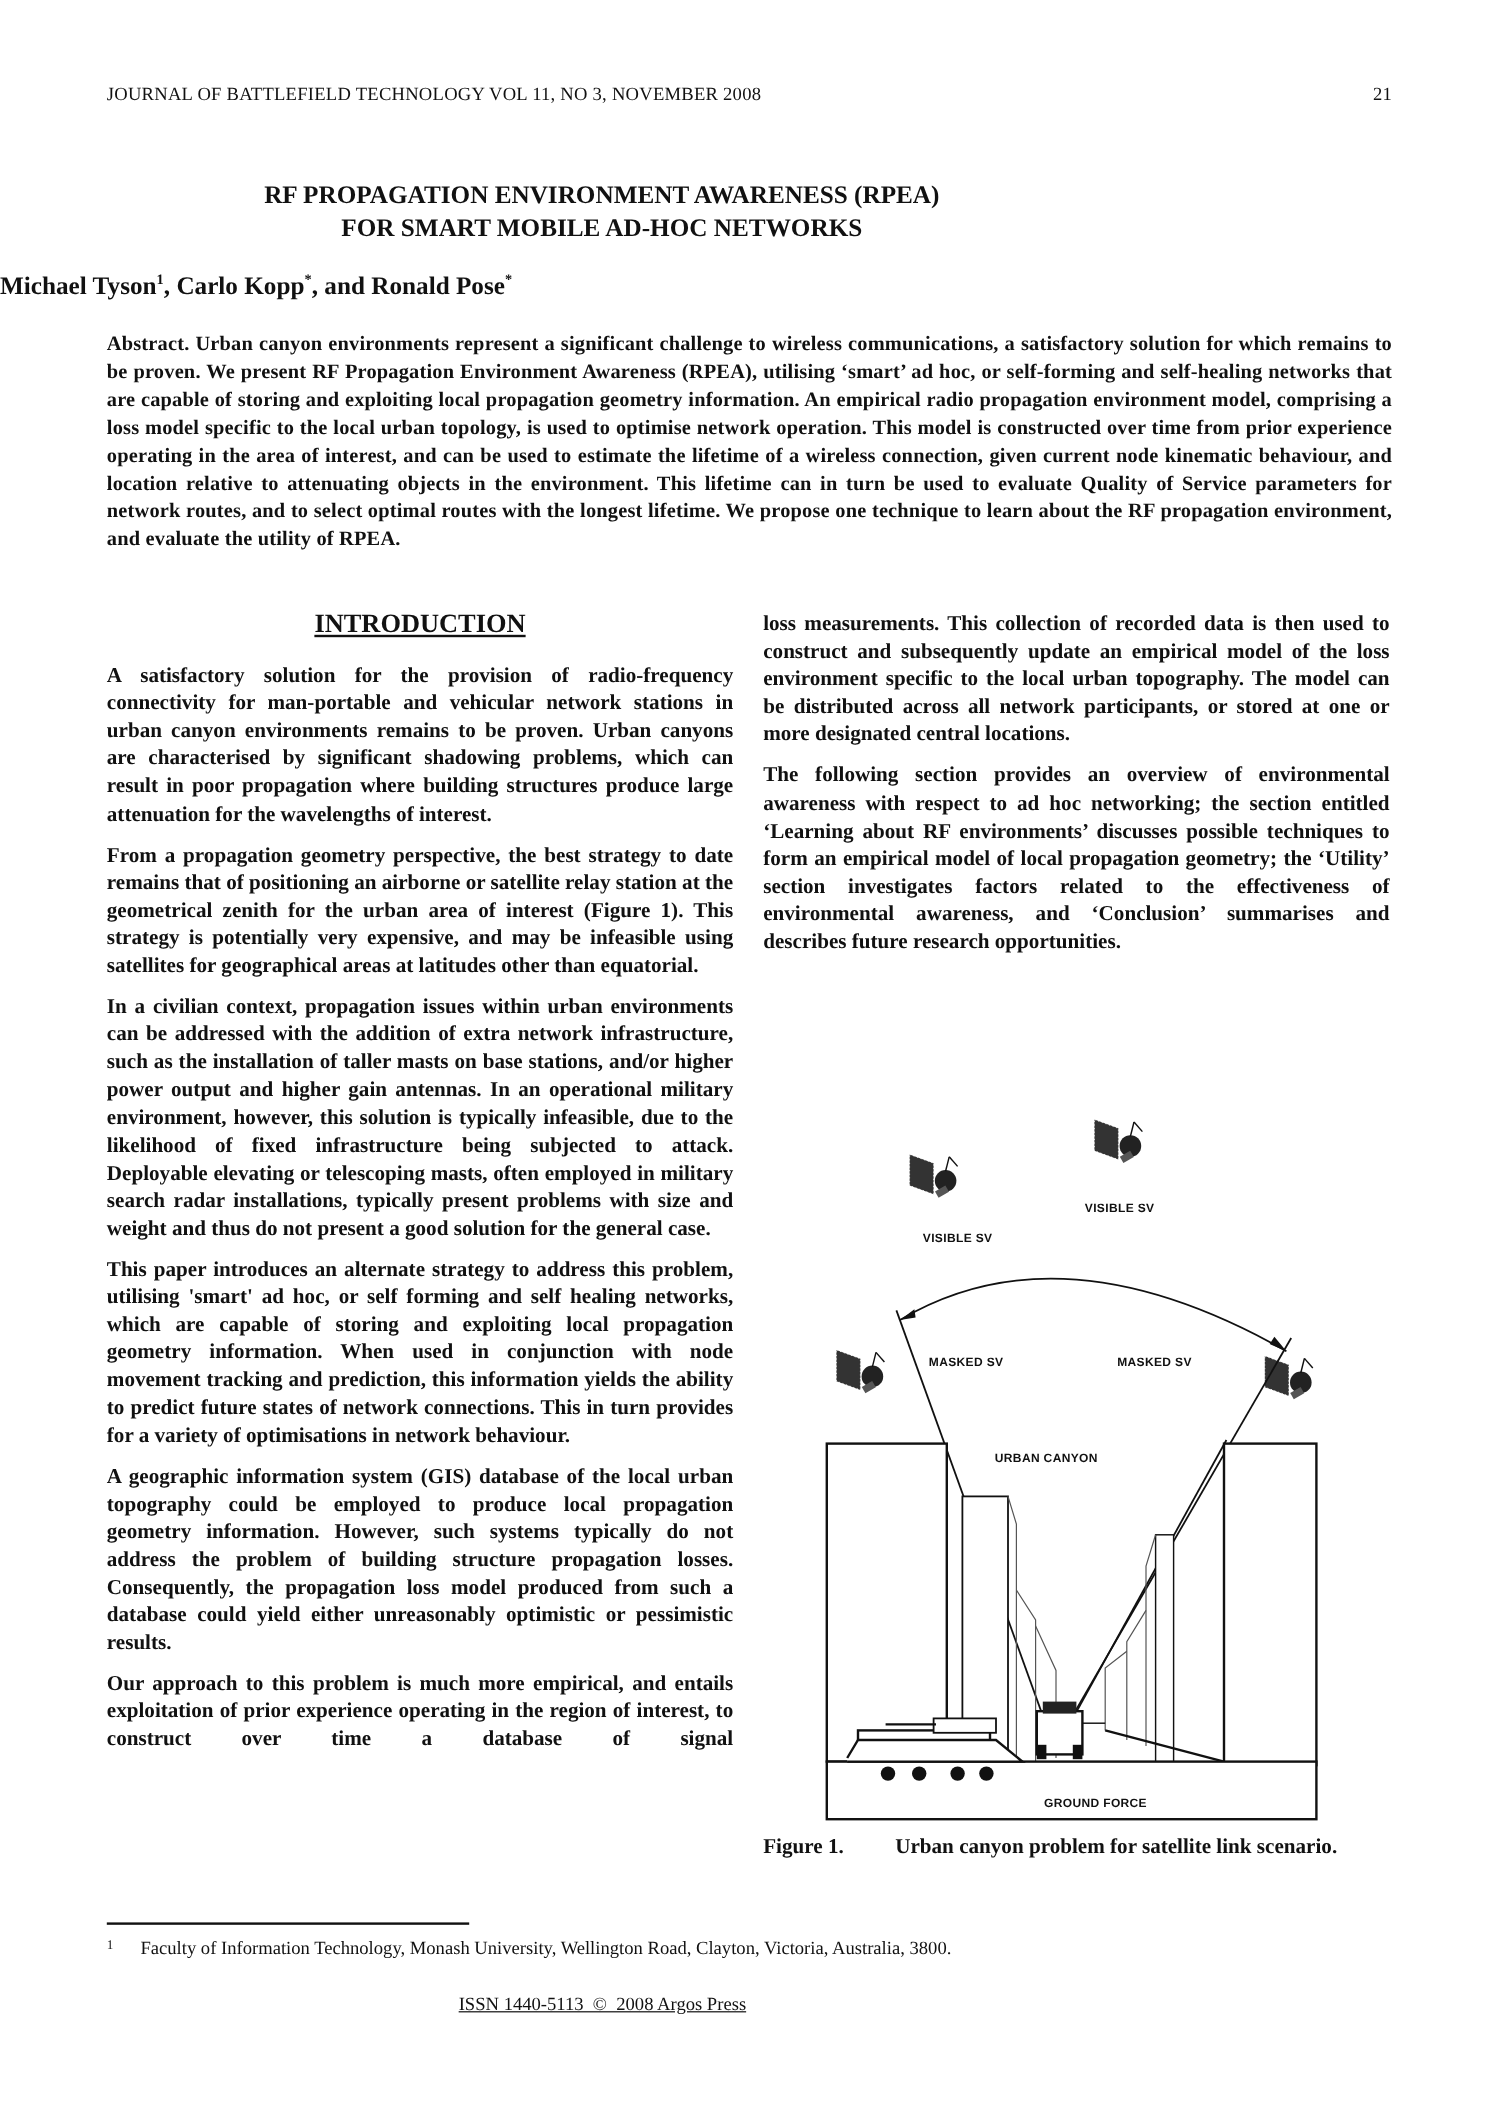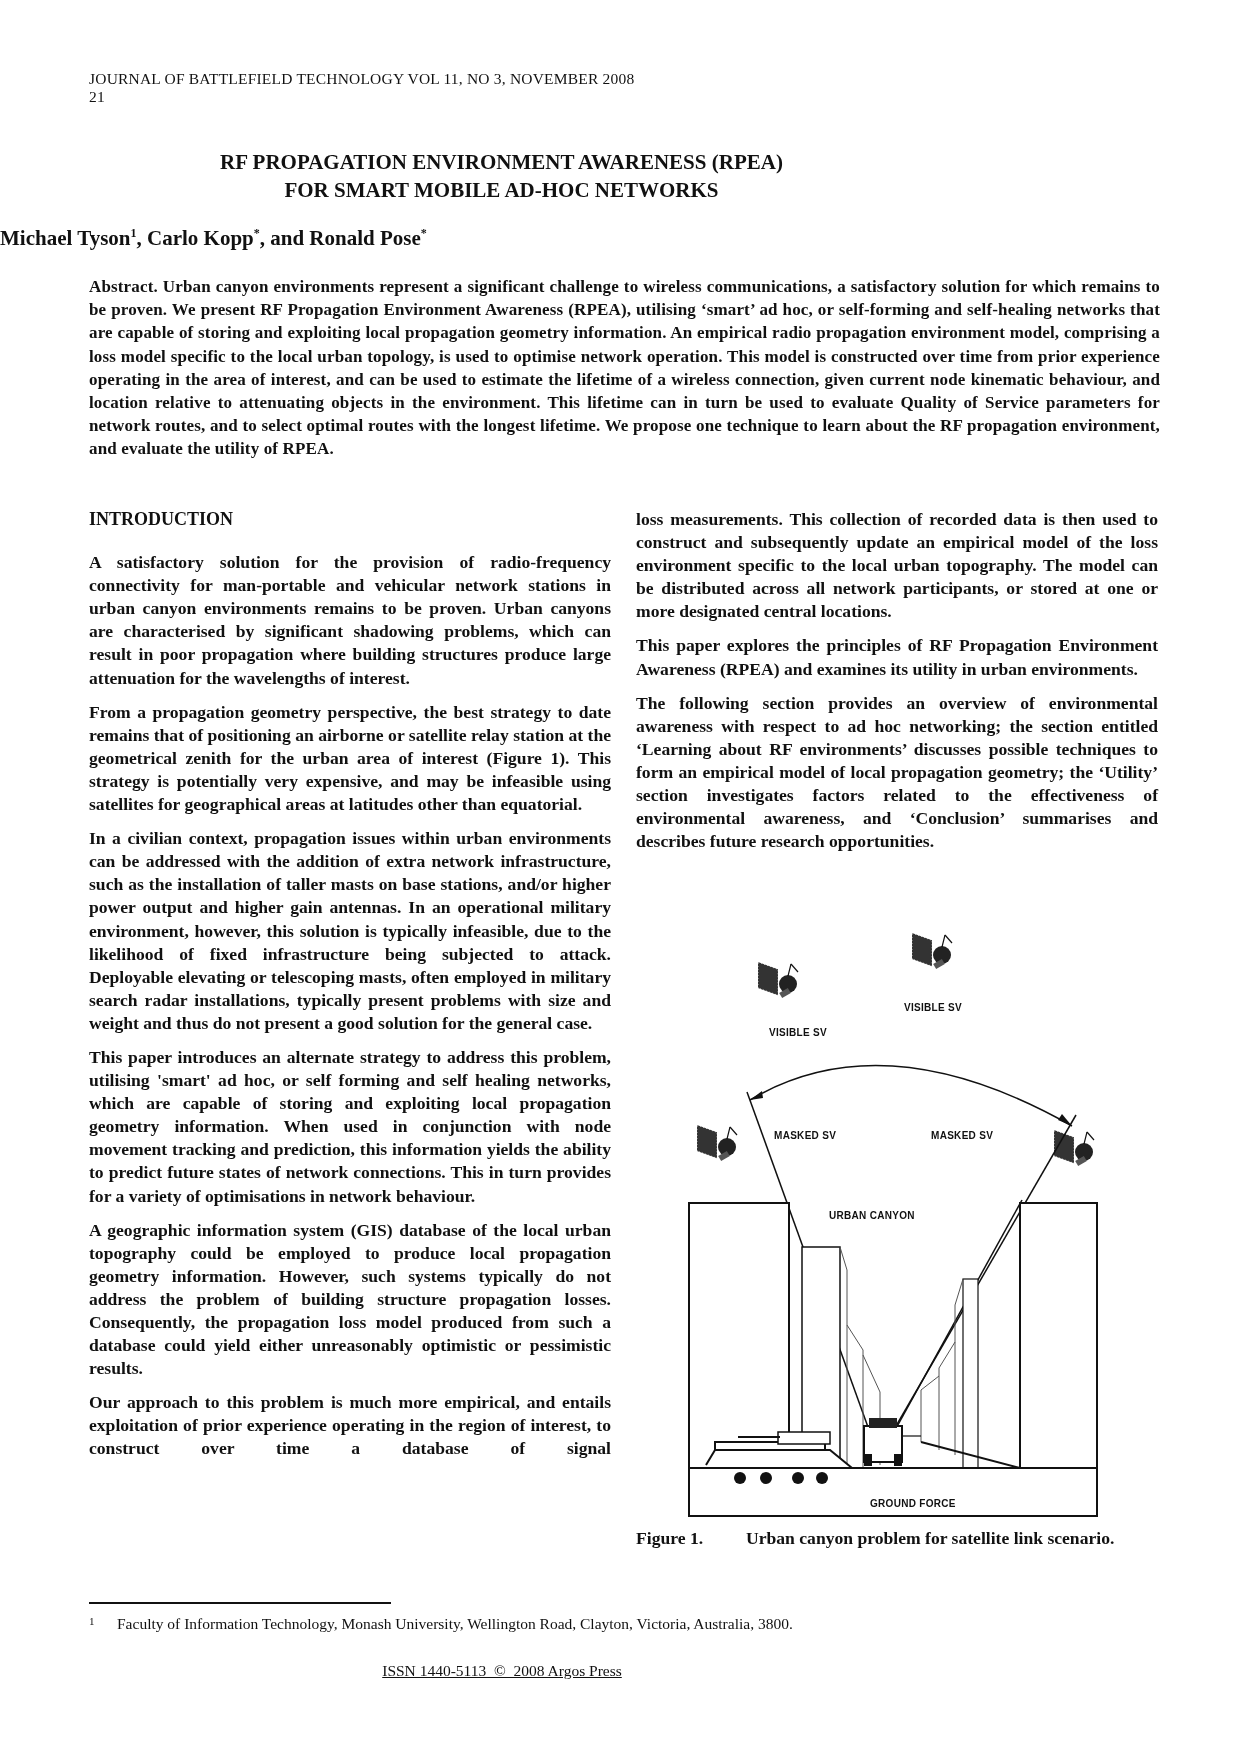--- a/index.html
+++ b/index.html
@@ -1,27 +1,27 @@
 <!DOCTYPE html>
 <html><head>
 <meta charset="utf-8">
 <style>
   html, body { margin:0; padding:0; background:#ffffff; }
   body { width:1240px; height:1755px; position:relative; overflow:hidden; color:#111; font-family:"Liberation Serif","DejaVu Serif",serif; }
   .abs { position:absolute; }
-  .running-head { left:89px; top:70px; width:1071px; font-size:15.5px; letter-spacing:0.2px; display:flex; justify-content:space-between;flex-direction:column; }
+  .running-head { left:89px; top:70px; width:1071px; font-size:15.5px; letter-spacing:0.2px; display:flex; justify-content:space-between; }
   .title { left:0; width:1003px; top:148px; text-align:center; font-weight:bold; font-size:21px; line-height:28px; }
   .authors { left:0; width:1240px; top:226px; text-align:left; font-weight:bold; font-size:21px; }
   .authors sup { font-size:12px; }
   .abstract { left:89px; top:275px; width:1071px; font-weight:bold; font-size:17px; line-height:23.2px; text-align:justify; letter-spacing:0.15px; }
   .col { width:522px; font-size:17.6px; line-height:23.1px; text-align:justify; }
   .col p { margin:0 0 11px 0;font-weight:bold; }
   .col-left { left:89px; top:508px; }
   .col-right { left:636px; top:508px; }
-  .section-head { text-align:left; font-weight:bold; font-size:18px; margin:0 0 20px 0; }
+  .section-head { text-align:center; font-weight:bold; font-size:22px; margin:0 0 20px 0;text-decoration:underline; }
   .figure { left:680px; top:930px; width:460px; height:590px; }
   .fig-label { font-family:"Liberation Sans","DejaVu Sans",sans-serif; font-weight:bold; font-size:10px; position:absolute; letter-spacing:0.3px; }
   .caption { left:636px; top:1527px; width:522px; font-weight:bold; font-size:17.6px; line-height:23px; display:flex; }
   .caption .num { width:110px; flex:none; }
   .caption .txt { flex:1; text-align:justify; text-align-last:left; }
   .fn-rule { left:89px; top:1602px; width:302px; height:0; border-top:2px solid #111; }
   .footnote { left:89px; top:1615px; width:1071px; font-size:15.5px; display:flex; }
   .footnote .mark { width:28px; font-size:11px; flex:none; }
   .issn { left:0; width:1004px; top:1662px; text-align:center; font-size:15.5px;text-decoration:underline; }
 </style>
@@ -49,21 +49,20 @@
   <p>A satisfactory solution for the provision of radio-frequency connectivity for man-portable and vehicular network stations in urban canyon environments remains to be proven. Urban canyons are characterised by significant shadowing problems, which can result in poor propagation where building structures produce large attenuation for the wavelengths of interest.</p>
   <p>From a propagation geometry perspective, the best strategy to date remains that of positioning an airborne or satellite relay station at the geometrical zenith for the urban area of interest (Figure 1). This strategy is potentially very expensive, and may be infeasible using satellites for geographical areas at latitudes other than equatorial.</p>
   <p>In a civilian context, propagation issues within urban environments can be addressed with the addition of extra network infrastructure, such as the installation of taller masts on base stations, and/or higher power output and higher gain antennas. In an operational military environment, however, this solution is typically infeasible, due to the likelihood of fixed infrastructure being subjected to attack. Deployable elevating or telescoping masts, often employed in military search radar installations, typically present problems with size and weight and thus do not present a good solution for the general case.</p>
   <p>This paper introduces an alternate strategy to address this problem, utilising 'smart' ad hoc, or self forming and self healing networks, which are capable of storing and exploiting local propagation geometry information. When used in conjunction with node movement tracking and prediction, this information yields the ability to predict future states of network connections. This in turn provides for a variety of optimisations in network behaviour.</p>
   <p>A geographic information system (GIS) database of the local urban topography could be employed to produce local propagation geometry information. However, such systems typically do not address the problem of building structure propagation losses. Consequently, the propagation loss model produced from such a database could yield either unreasonably optimistic or pessimistic results.</p>
   <p style="text-align-last:justify">Our approach to this problem is much more empirical, and entails exploitation of prior experience operating in the region of interest, to construct over time a database of signal</p>
 </div>
 
 <div class="abs col col-right">
   <p>loss measurements. This collection of recorded data is then used to construct and subsequently update an empirical model of the loss environment specific to the local urban topography. The model can be distributed across all network participants, or stored at one or more designated central locations.</p>
-  <p>This paper explores the principles of RF Propagation Environment Awareness (RPEA) and examines its utility in urban environments.</p>
   <p>The following section provides an overview of environmental awareness with respect to ad hoc networking; the section entitled ‘Learning about RF environments’ discusses possible techniques to form an empirical model of local propagation geometry; the ‘Utility’ section investigates factors related to the effectiveness of environmental awareness, and ‘Conclusion’ summarises and describes future research opportunities.</p>
 </div>
 
 <div class="abs figure">
   <svg width="460" height="590" viewBox="0 0 460 590">
     <defs>
       <g id="sat">
         <rect x="0" y="0" width="20" height="26" fill="#333" transform="skewY(20)"></rect>
         <rect x="0" y="0" width="20" height="26" fill="none" stroke="#fff" stroke-width="0.6" stroke-dasharray="1 2" transform="skewY(20)"></rect>
         <circle cx="30" cy="22" r="9" fill="#222"></circle>

